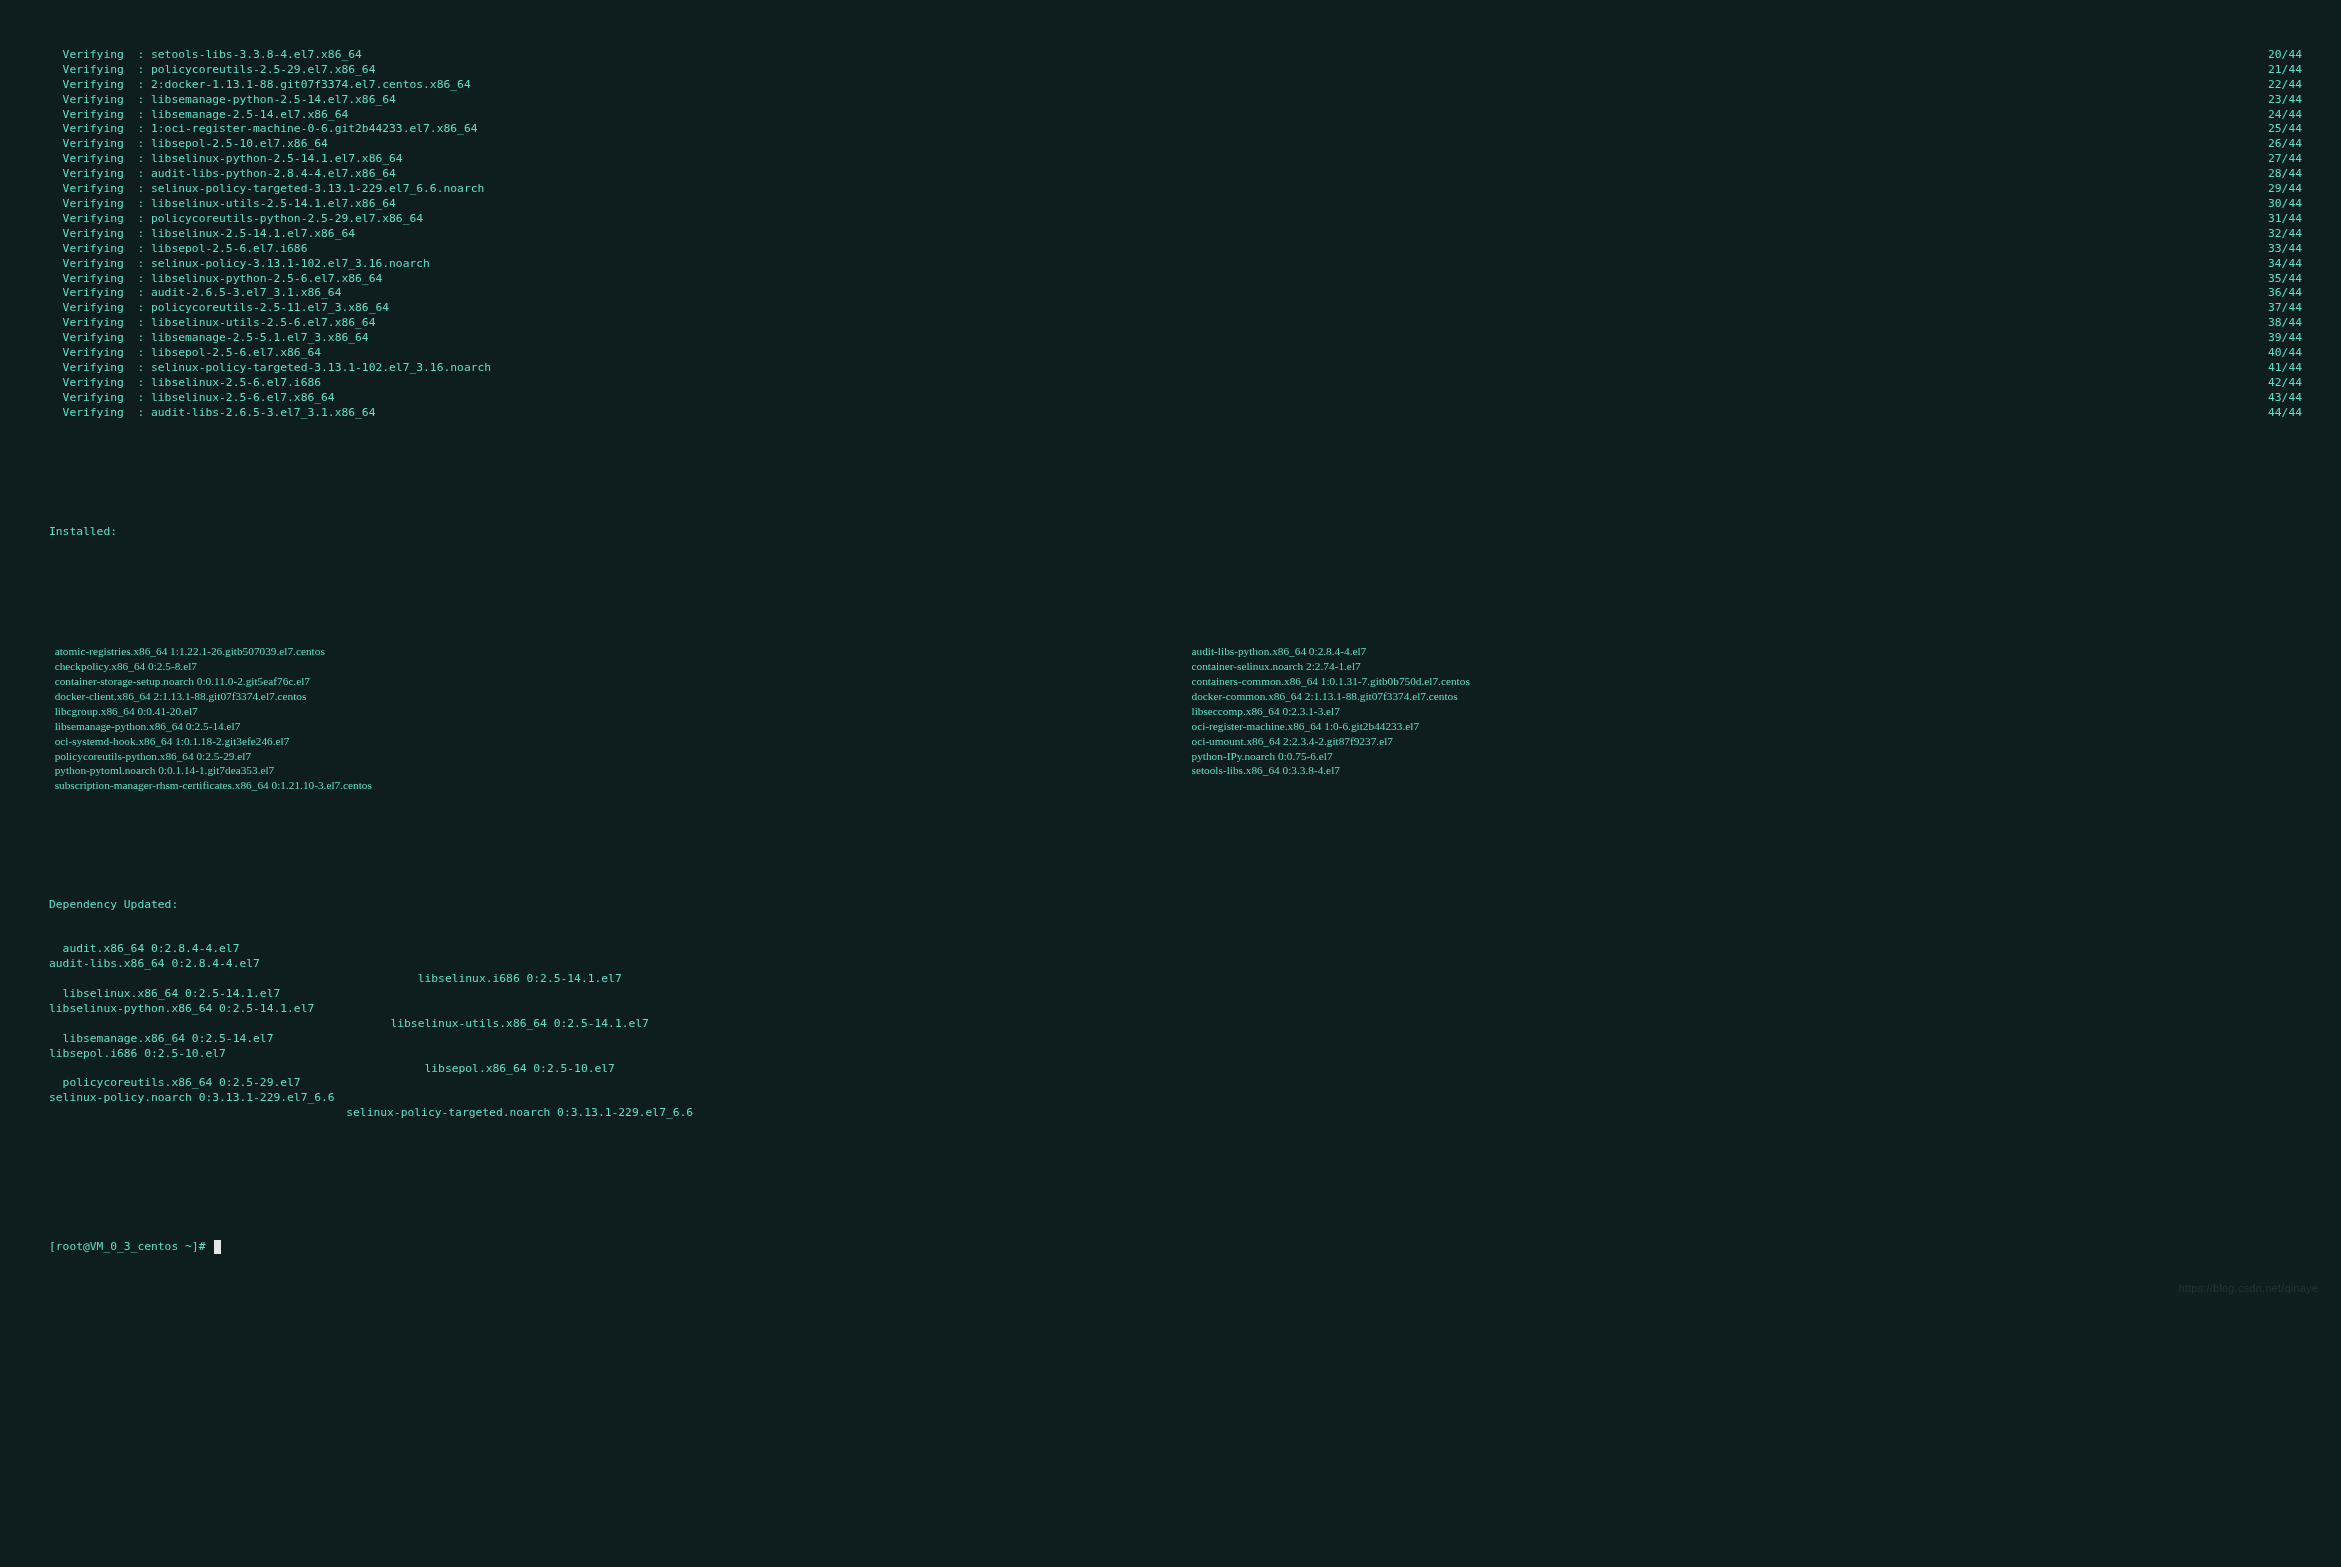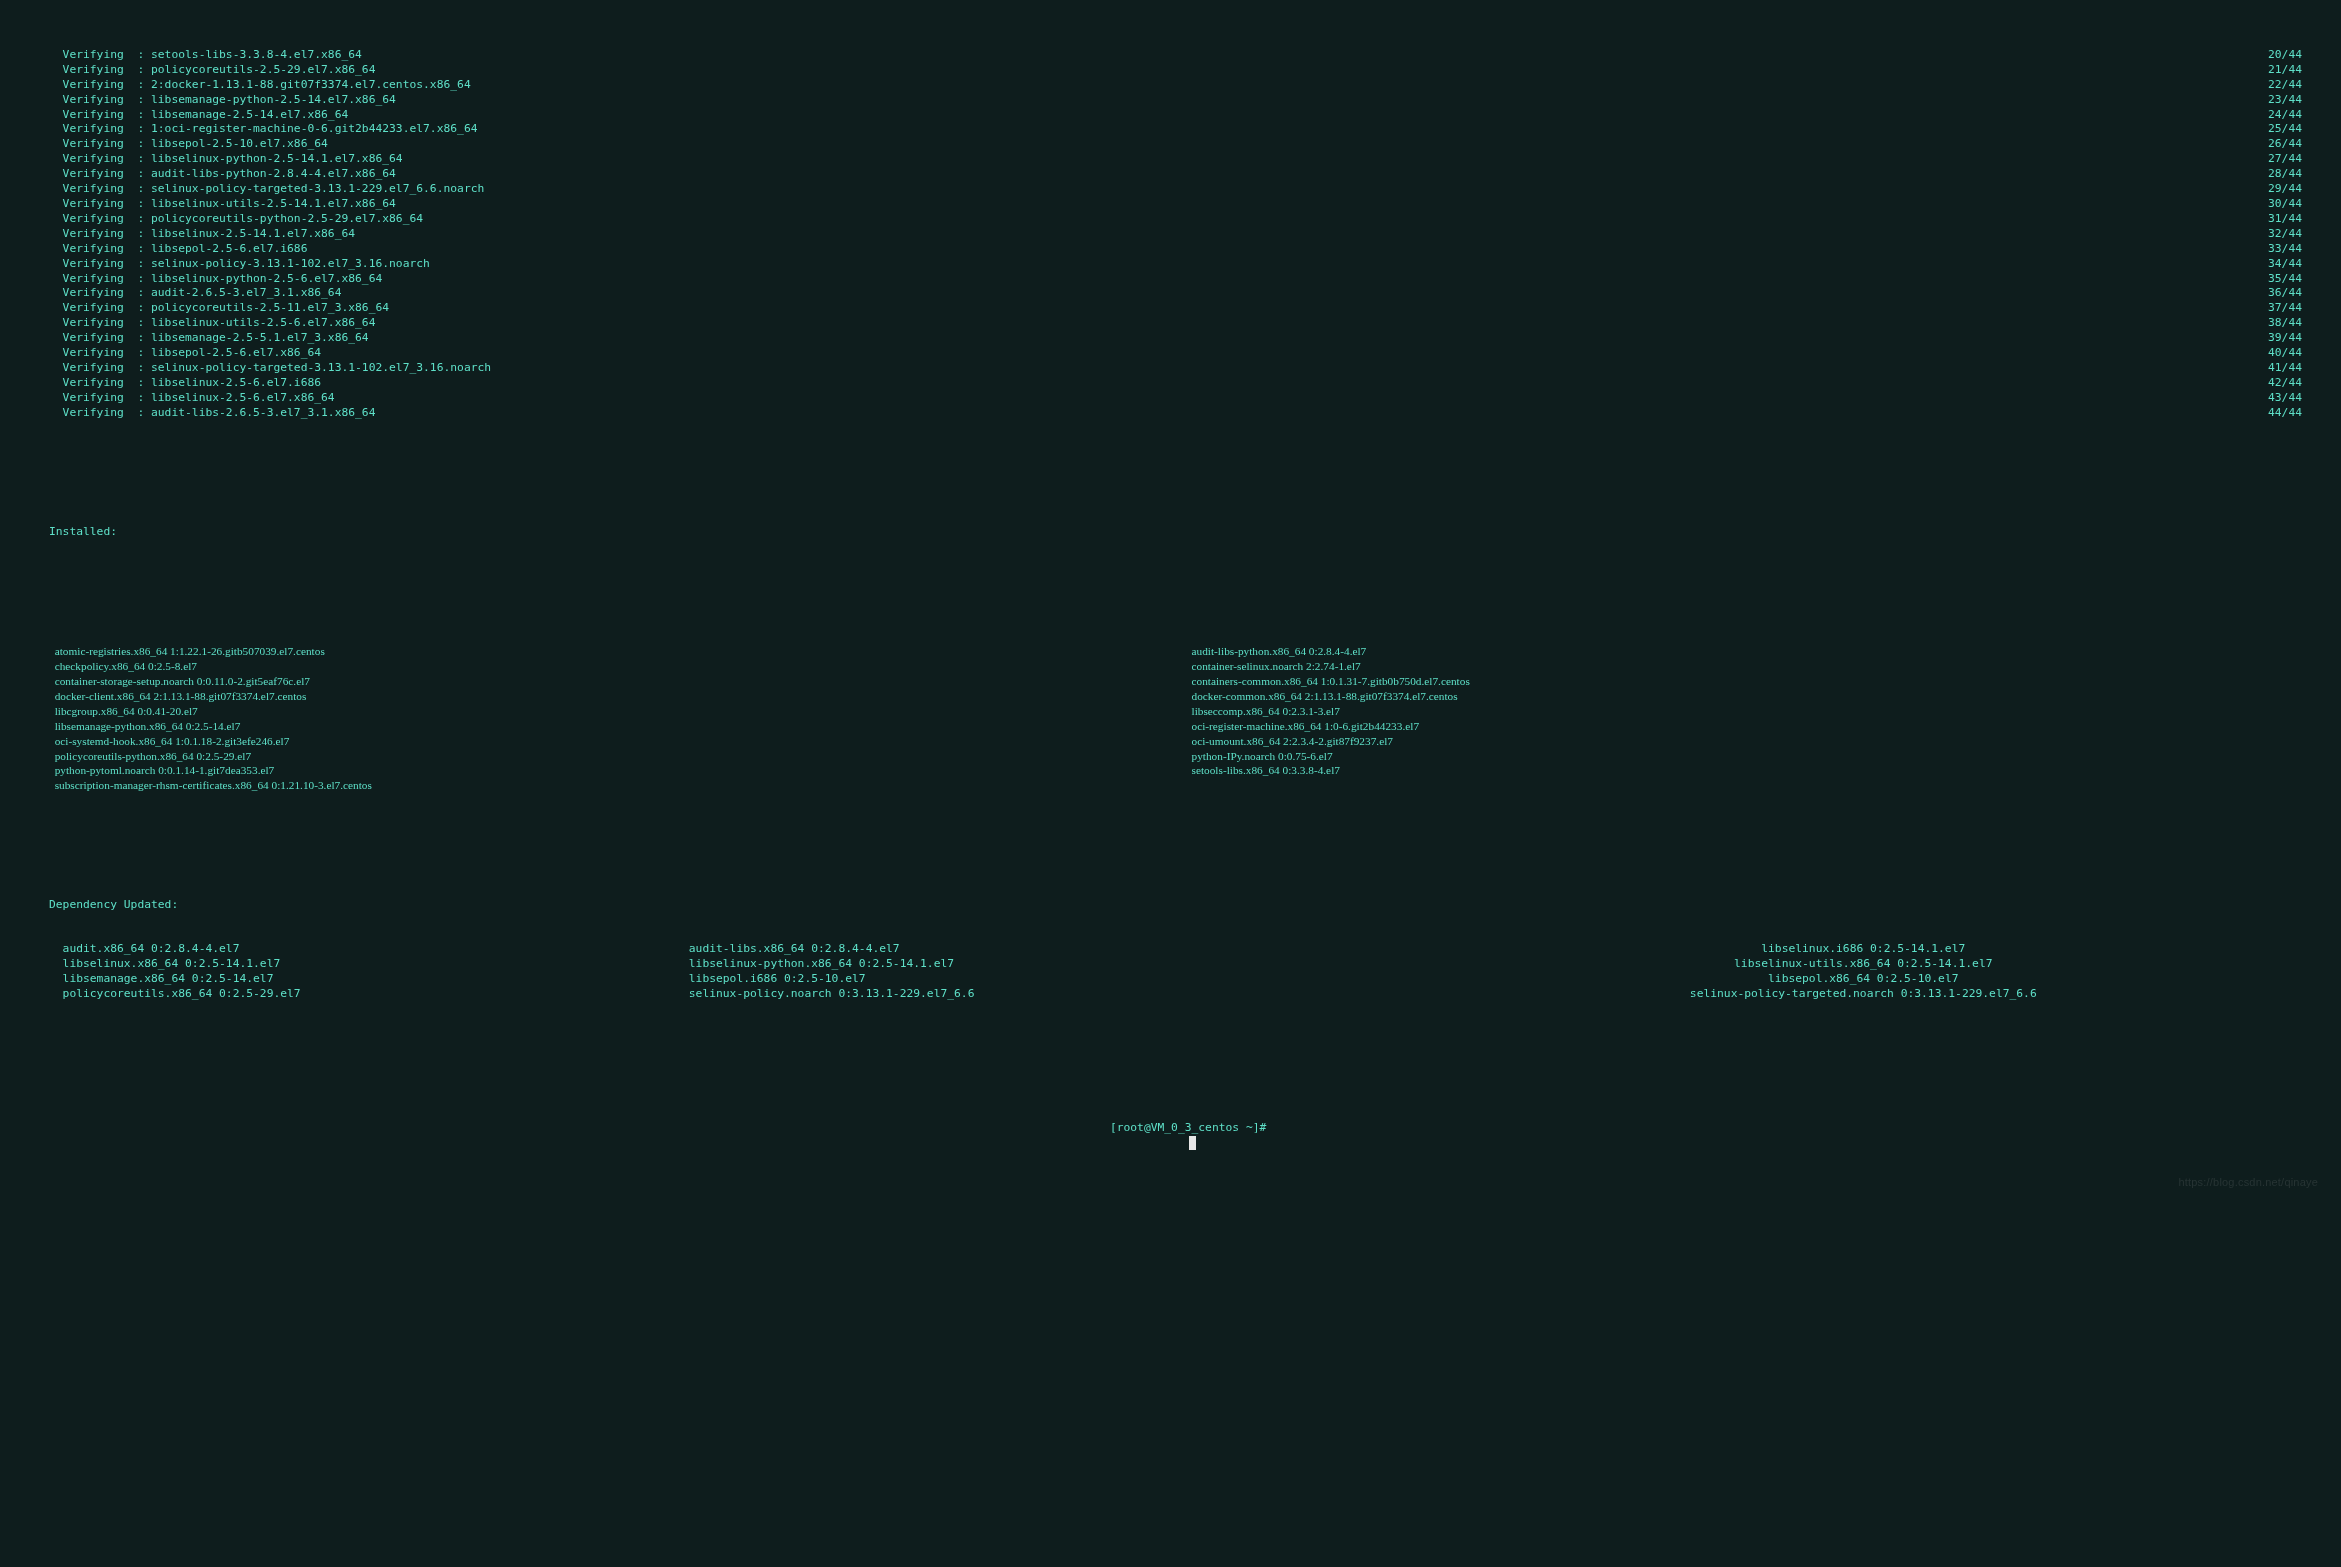--- a/index.html
+++ b/index.html
@@ -18,25 +18,25 @@
     white-space: pre;
     position: relative;
     margin-left: 41px;
   }
   .line { display: flex; }
   .line .left { flex: 0 0 auto; }
   .line .fill { flex: 1 1 auto; }
   .line .right { flex: 0 0 auto; padding-right: 32px;}
   .deps { display: flex; flex-wrap: wrap; font-family: Liberation Serif, serif; }
   .deps .col { width: 50%; box-sizing: border-box; }
-  .deps3 { display: flex; flex-wrap: wrap; }
+  .deps3 { display: flex; flex-wrap: wrap; flex-direction: column; }
   .deps3 .col { width: 30.8%; box-sizing: border-box; }
   .deps3 .col.first { width: 28%; }
   .deps3 .col.third { width: 41.2%; text-align: center; }
-  .prompt-line { display:flex; align-items:center;flex-direction:column; }
+  .prompt-line { display:flex; align-items:flex-start; }
   .cursor {
     display:inline-block;
     width: 7px;
     height: 13.5px;
     background: #e6e6e6;
     margin-left: 1.6px;
     vertical-align: text-bottom;
   }
   .watermark {
     position: absolute;

